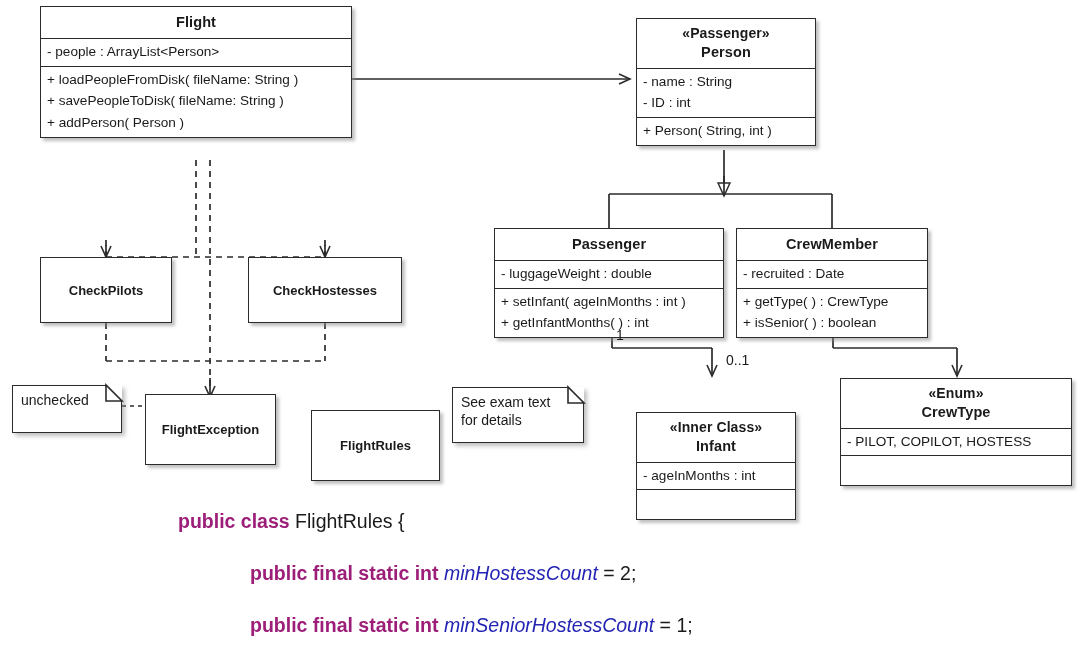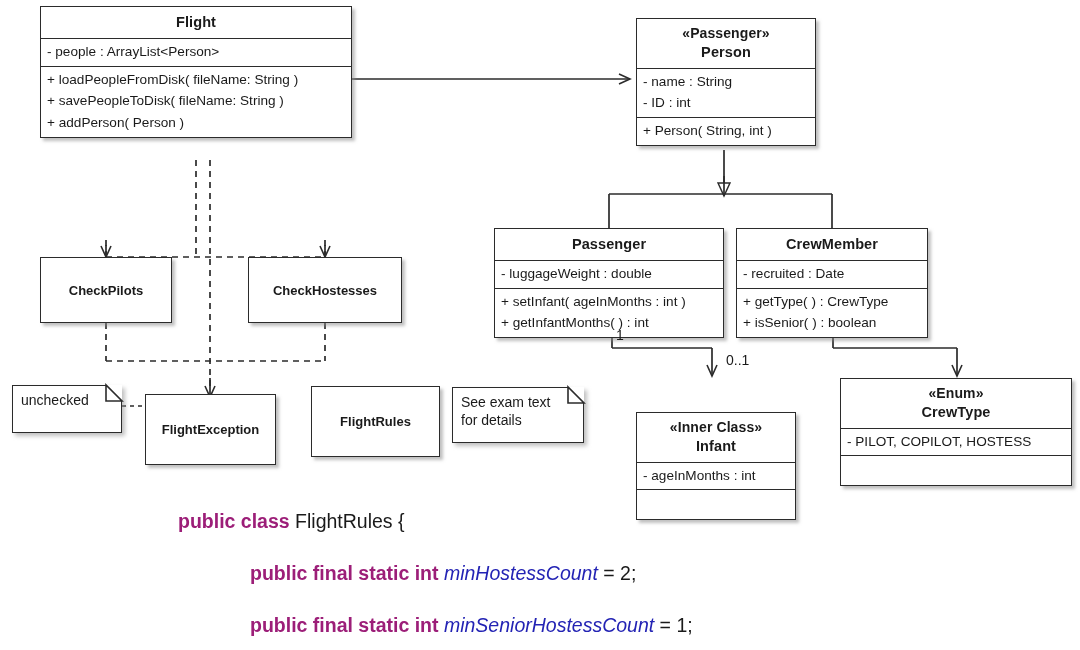--- a/index.html
+++ b/index.html
@@ -303,21 +303,21 @@
 </div>
 
 <div class="uml-class uml-simple" style="left:248px; top:257px; width:154px; height:66px;">
   <span>CheckHostesses</span>
 </div>
 
 <div class="uml-class uml-simple" style="left:145px; top:394px; width:131px; height:71px;">
   <span>FlightException</span>
 </div>
 
-<div class="uml-class uml-simple" style="left:311px; top:386px; width:129px; height:71px;">
+<div class="uml-class uml-simple" style="left:311px; top:410px; width:129px; height:71px;">
   <span>FlightRules</span>
 </div>
 
 <div class="uml-note" style="left:12px; top:385px; width:110px; height:48px;">
   <div class="note-body"></div>
   <svg class="note-fold" viewBox="0 0 16 16">
     <path d="M0,0 L0,16 L16,16 Z" fill="none" stroke="#2b2b2b" stroke-width="1.6" transform="translate(0,0)"></path>
     <line x1="0" y1="0" x2="16" y2="16" stroke="none"></line>
   </svg>
   <div class="note-text">unchecked</div>

